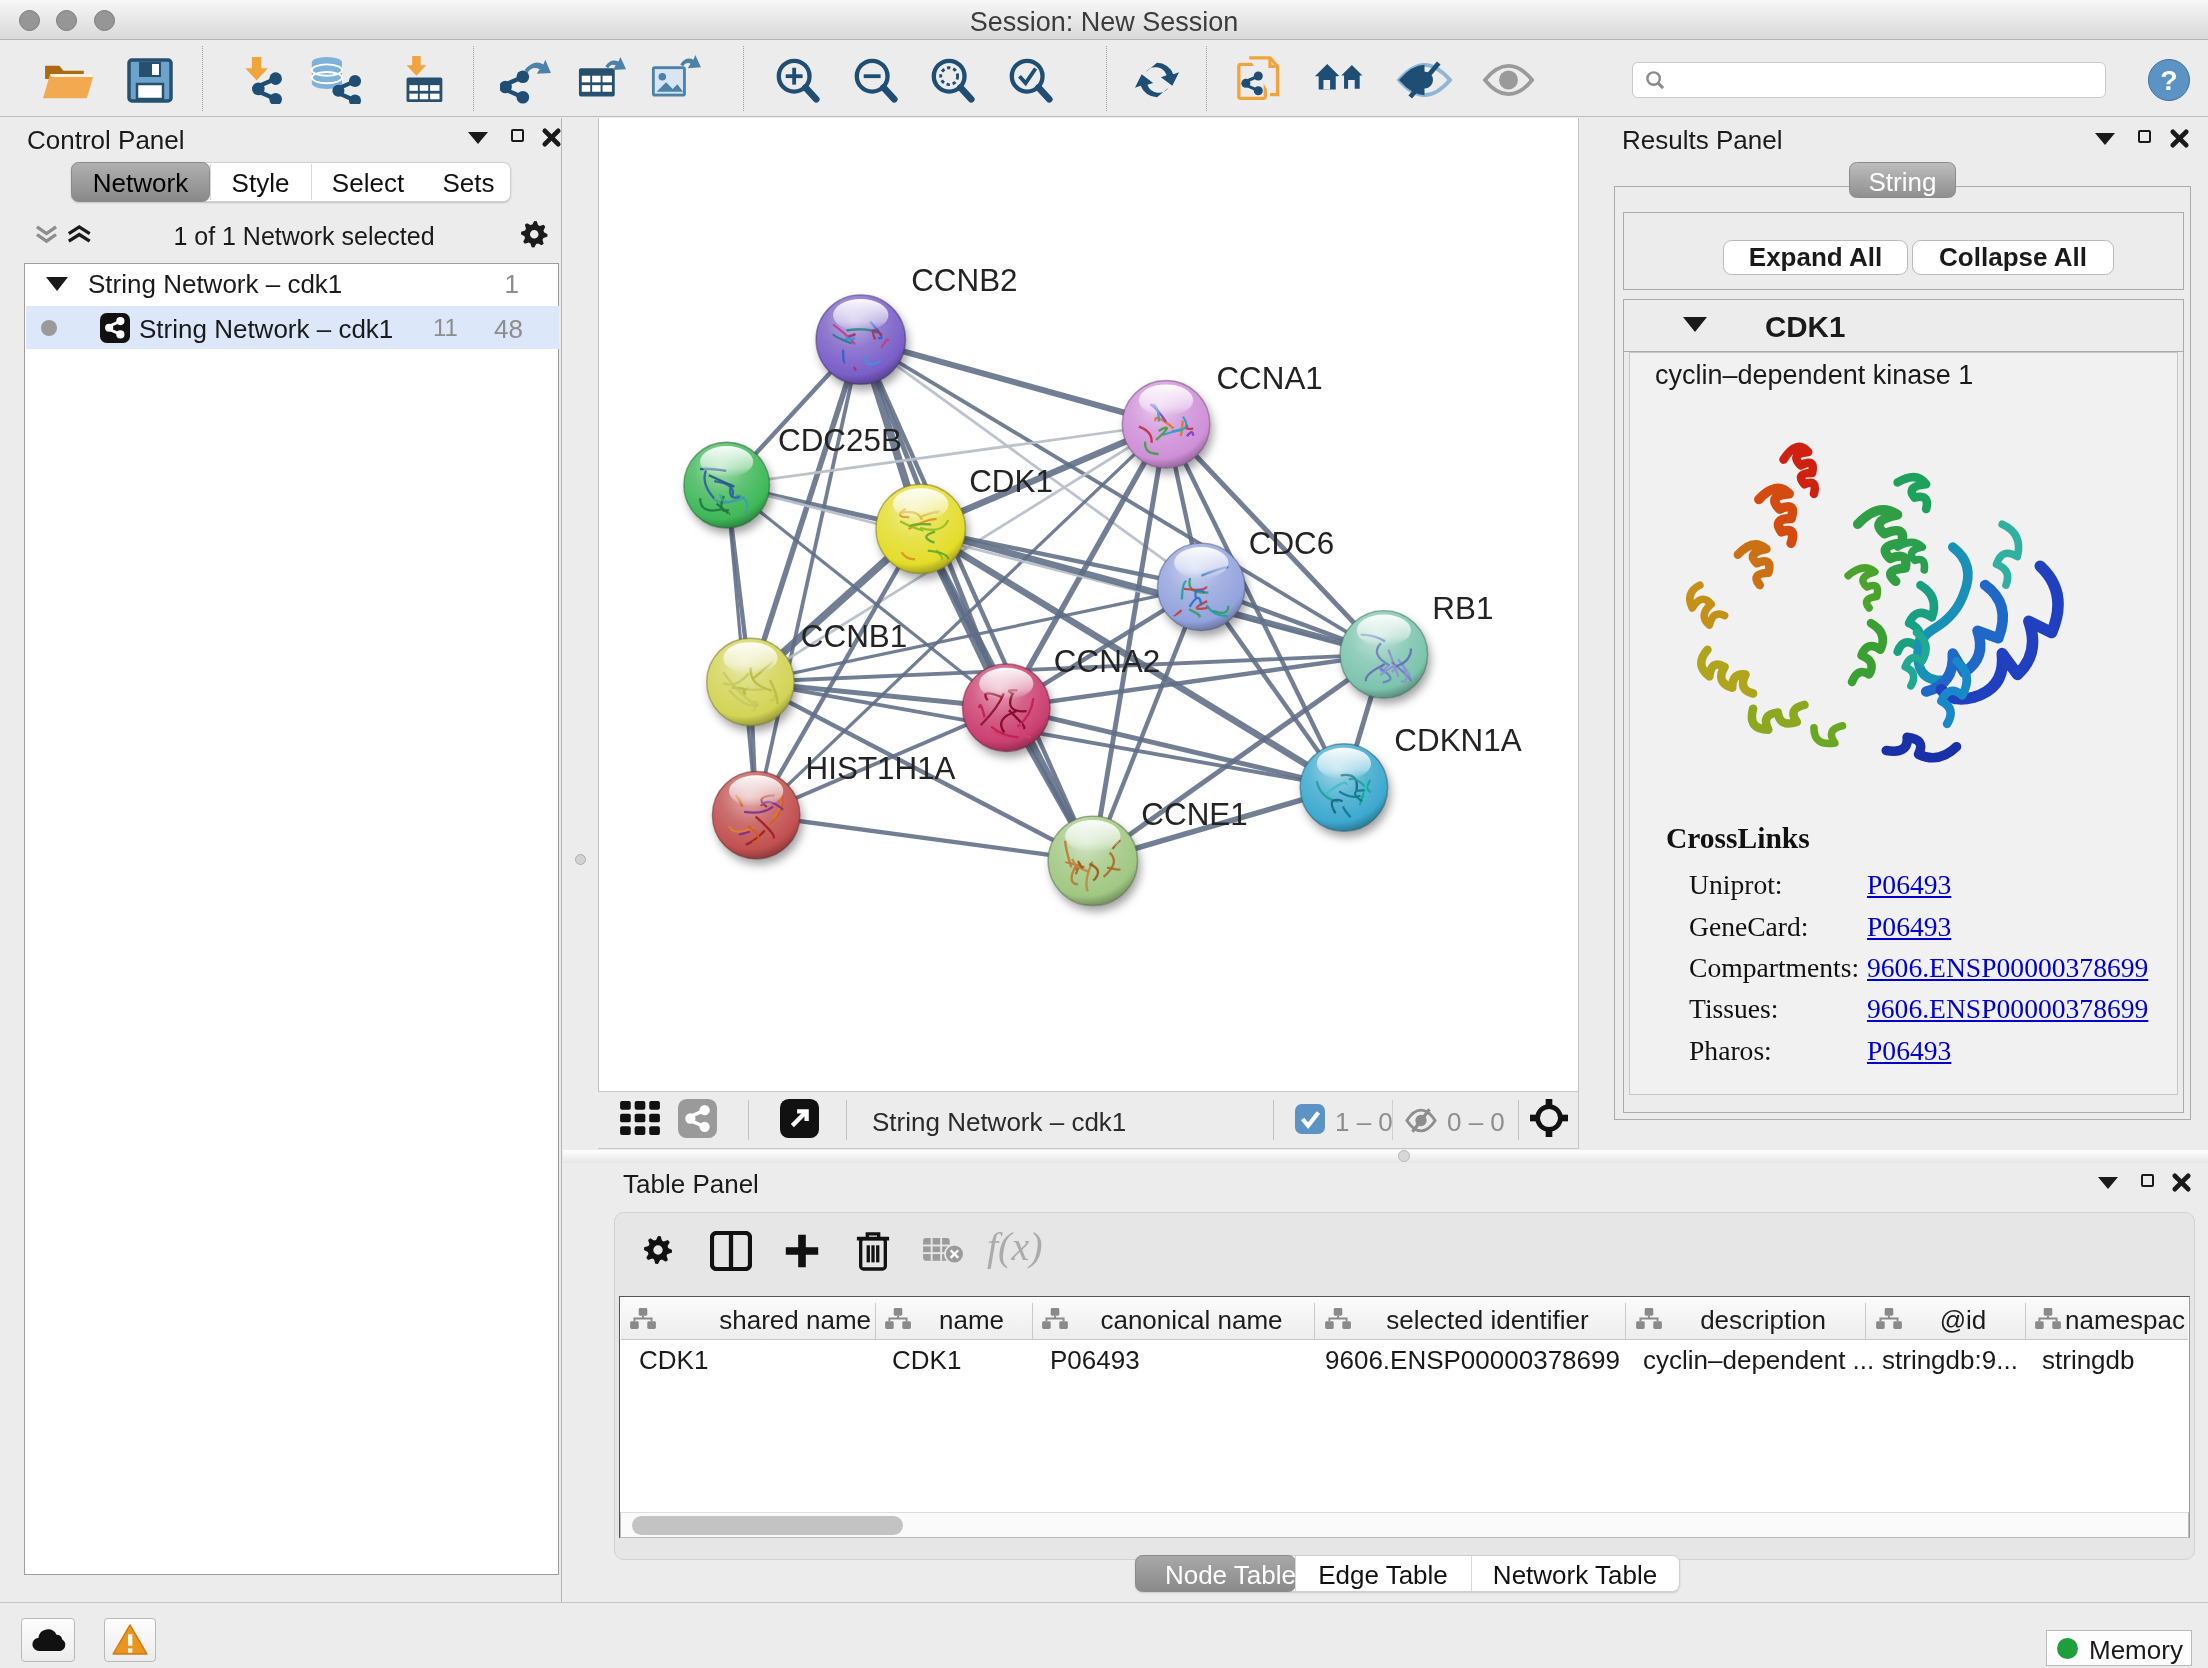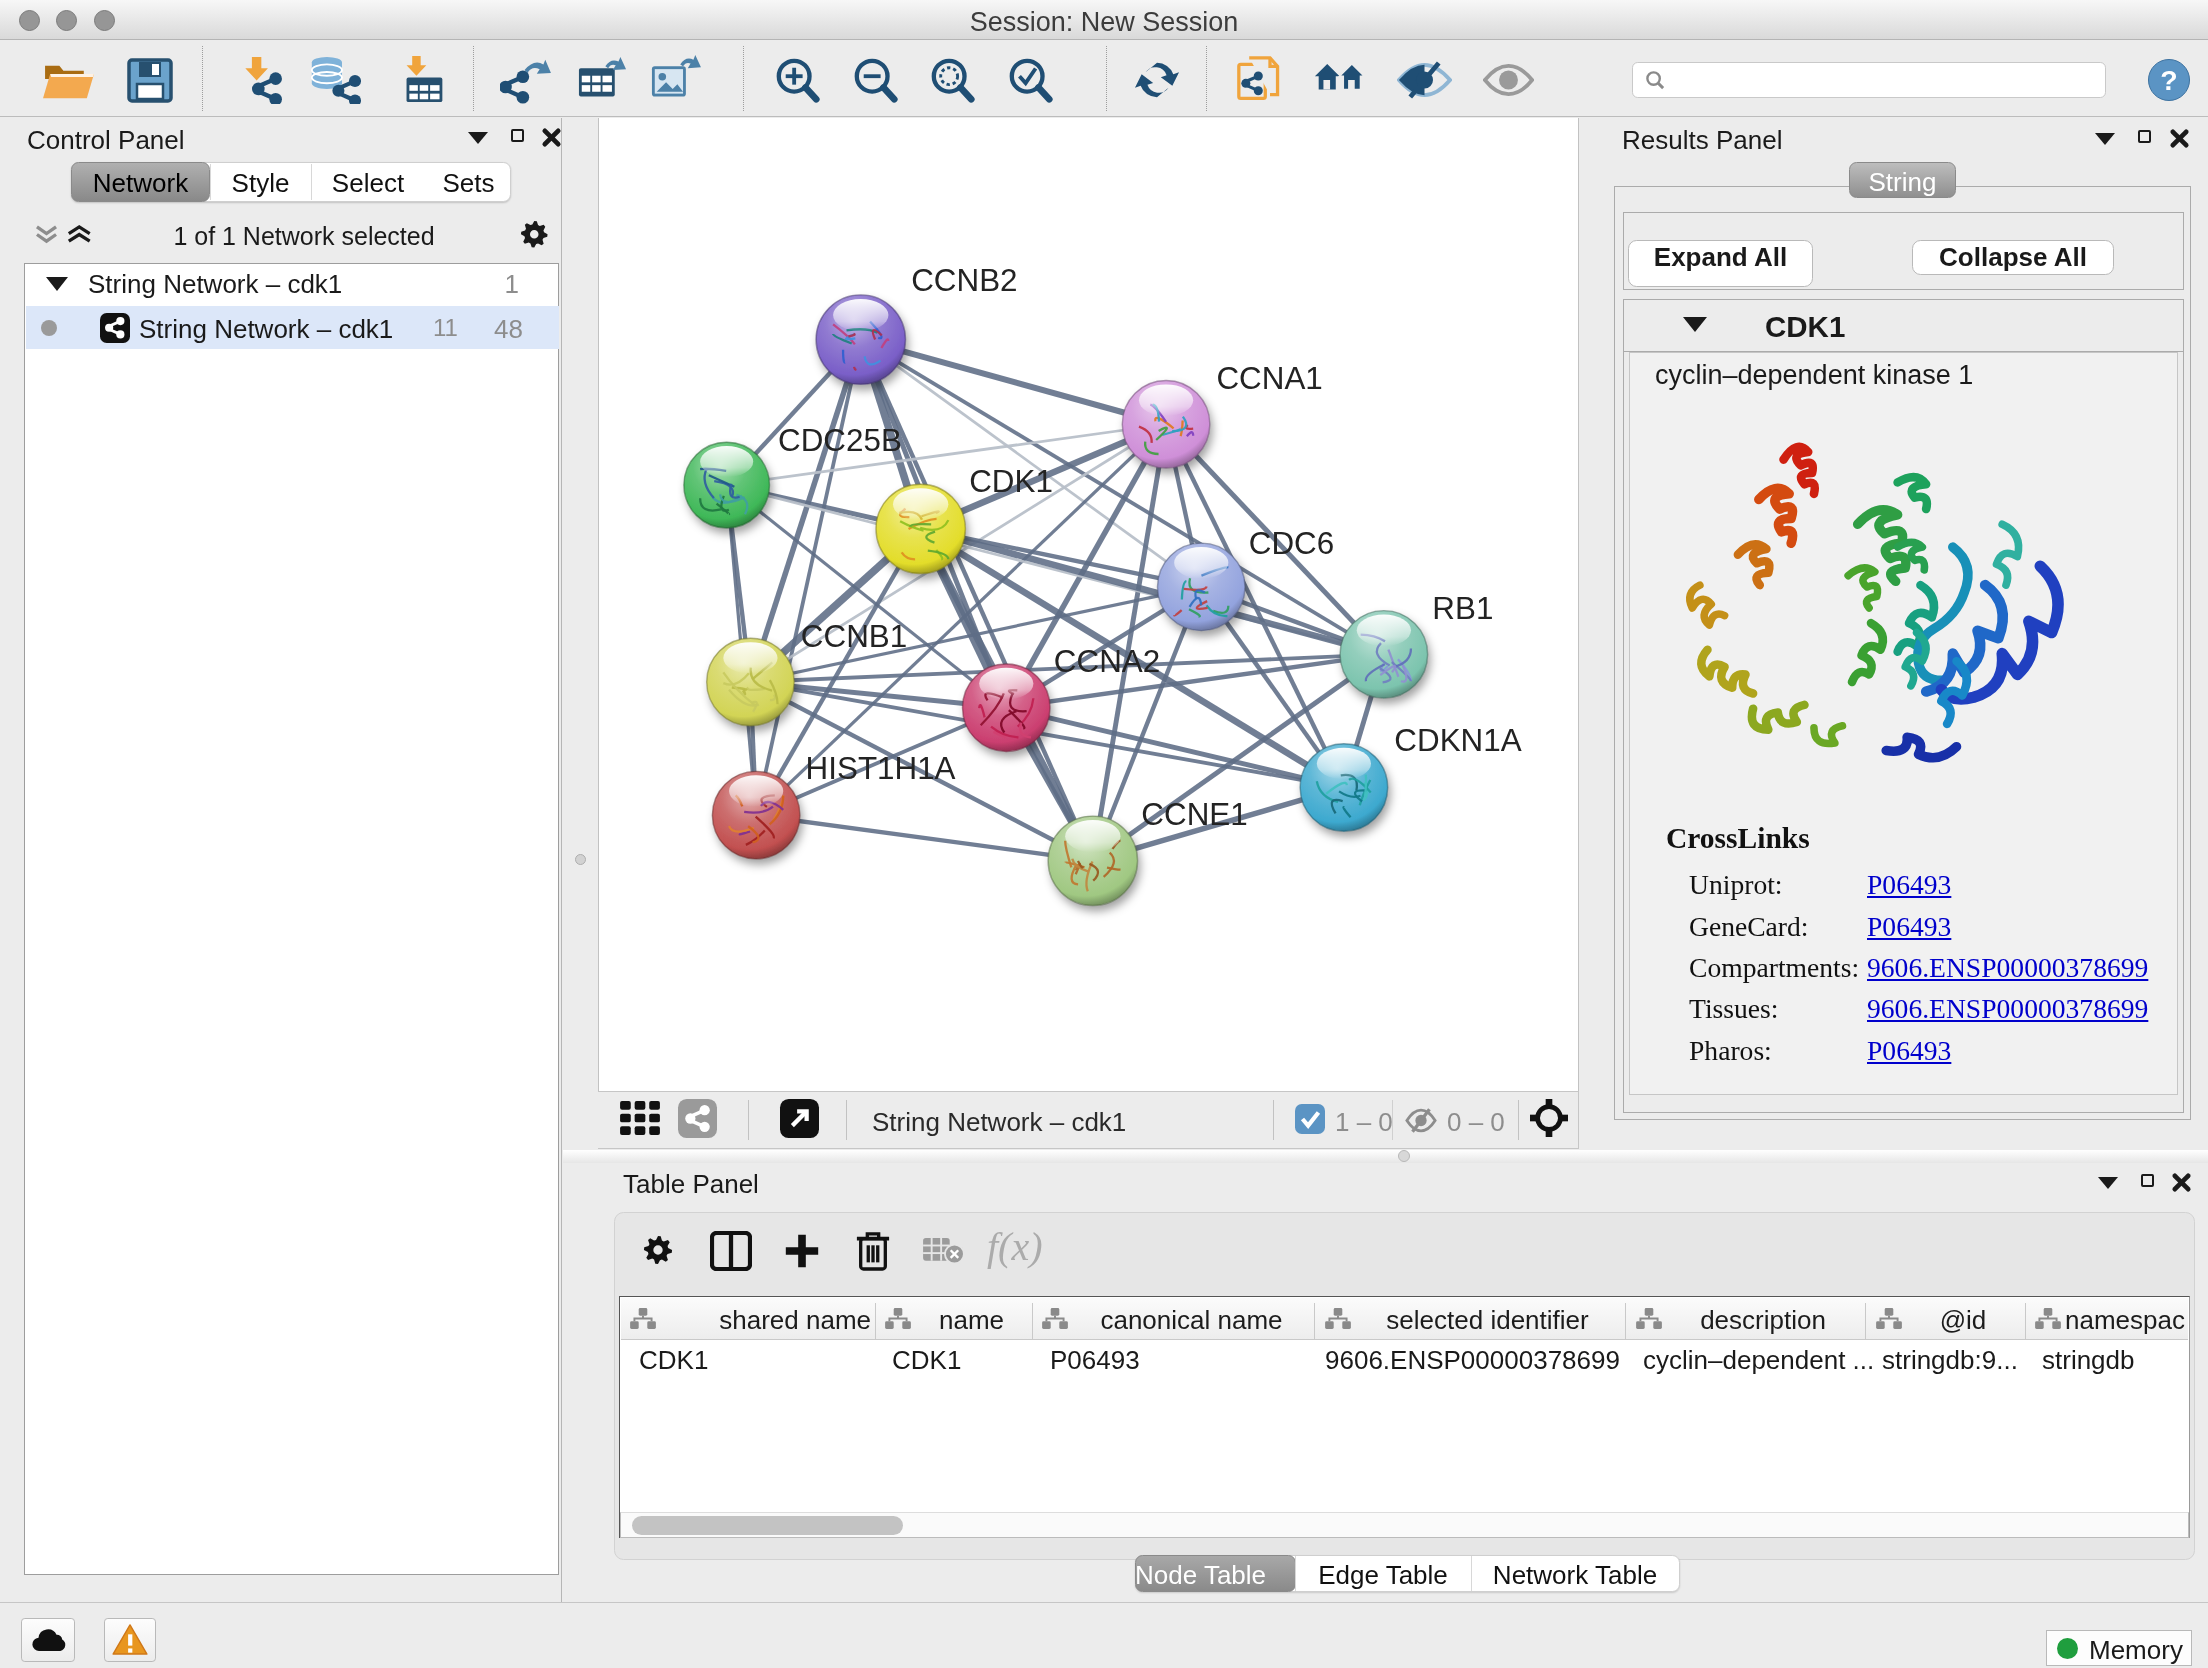--- a/index.html
+++ b/index.html
@@ -583,21 +583,21 @@
 <div style="position:absolute;left:2138px;top:130px;width:13.3px;height:13.3px;border:2.4px solid #1a1a1a;border-radius:1.9px"></div>
 <svg style="position:absolute;left:2169px;top:128px;" width="21" height="21" viewBox="0 0 22 22">
     <g stroke="#1a1a1a" stroke-width="5" stroke-linecap="round">
       <line x1="4" y1="4" x2="18" y2="18"></line>
       <line x1="18" y1="4" x2="4" y2="18"></line>
     </g>
   </svg>
 <div class="abs" style="left:1849px;top:162px;width:107px;height:36px;z-index:5;background:linear-gradient(#bdbdbd,#8f8f8f);border:1px solid #8a8a8a;border-radius:7.6px;text-align:center;font-size:26px;color:#ffffff;line-height:38px">String</div>
 <div class="abs" style="left:1614px;top:186px;width:577px;height:934px;background:#ececec;border:1px solid #ababab"></div>
 <div class="abs" style="left:1623px;top:212px;width:561px;height:78px;background:#ececec;border:1px solid #ababab"></div>
-<div class="abs" style="left:1628px;top:240px;width:185px;height:47px;background:#ffffff;border:1px solid #b9b9b9;border-radius:8.6px;text-align:center;font-size:26px;font-weight:bold;color:#1a1a1a;line-height:33px">Expand All</div>
+<div class="abs" style="left:1723px;top:240px;width:185px;height:35px;background:#ffffff;border:1px solid #b9b9b9;border-radius:8.6px;text-align:center;font-size:26px;font-weight:bold;color:#1a1a1a;line-height:33px">Expand All</div>
 <div class="abs" style="left:1912px;top:240px;width:202px;height:35px;background:#ffffff;border:1px solid #b9b9b9;border-radius:8.6px;text-align:center;font-size:26px;font-weight:bold;color:#1a1a1a;line-height:33px">Collapse All</div>
 <div class="abs" style="left:1623px;top:299px;width:561px;height:814px;background:#ececec;border:1px solid #ababab"></div>
 <div class="abs" style="left:1683px;top:317px;width:0;height:0;border-left:12.4px solid transparent;border-right:12.4px solid transparent;border-top:15px solid #1a1a1a"></div>
 <div class="abs" style="left:1765px;top:310px;font-size:29.5px;font-weight:bold;color:#1a1a1a">CDK1</div>
 <div class="abs" style="left:1624px;top:351px;width:559px;height:1px;background:#ababab"></div>
 <div class="abs" style="left:1629px;top:352px;width:549px;height:743px;background:#f1f1f1;border:1px solid #c6c6c6"></div>
 <div class="abs" style="left:1655px;top:360px;font-size:27px;color:#1a1a1a">cyclin–dependent kinase 1</div>
 <svg style="position:absolute;left:1671px;top:433px;" width="438" height="347" viewBox="0 0 460 365">
 <g fill="none" stroke-linecap="round" stroke-linejoin="round">
 <path d="M118 28 q14 -22 26 -8 q-20 2 -8 14 q16 -8 12 8 q-18 0 -8 12 q14 -6 10 10" stroke="#cf2010" stroke-width="9"></path>
@@ -774,21 +774,21 @@
 <div class="abs" style="left:1325px;top:1345px;font-size:26px;color:#1a1a1a;white-space:nowrap">9606.ENSP00000378699</div>
 <div class="abs" style="left:1643px;top:1345px;font-size:26px;color:#1a1a1a;white-space:nowrap">cyclin–dependent ...</div>
 <div class="abs" style="left:1882px;top:1345px;font-size:26px;color:#1a1a1a;white-space:nowrap">stringdb:9...</div>
 <div class="abs" style="left:2042px;top:1345px;font-size:26px;color:#1a1a1a;white-space:nowrap">stringdb</div>
 <div class="abs" style="left:620px;top:1512px;width:1569px;height:26px;background:#fafafa;border:1px solid #bbbbbb;border-top:1px solid #dddddd"></div>
 <div class="abs" style="left:632px;top:1516px;width:271px;height:19px;background:#c3c3c3;border-radius:9.5px"></div>
 <div class="abs" style="left:1135px;top:1555px;width:545px;height:37px;background:#ffffff;border:1px solid #cfcfcf;border-radius:7.6px;box-shadow:0 1px 1.9px rgba(0,0,0,0.15)"></div>
 <div class="abs" style="left:1135px;top:1555px;width:161px;height:37px;background:linear-gradient(#a8a8a8,#8a8a8a);border-radius:7.6px;border:1px solid #8a8a8a"></div>
 <div class="abs" style="left:1295px;top:1556px;width:1px;height:35px;background:#d8d8d8"></div>
 <div class="abs" style="left:1471px;top:1556px;width:1px;height:35px;background:#d8d8d8"></div>
-<div class="abs" style="left:1135px;top:1560px;width:161px;text-align:left;font-size:26px;color:#ffffff">Node Table</div>
+<div class="abs" style="left:1135px;top:1560px;width:161px;text-align:right;font-size:26px;color:#ffffff">Node Table</div>
 <div class="abs" style="left:1295px;top:1560px;width:176px;text-align:center;font-size:26px;color:#111">Edge Table</div>
 <div class="abs" style="left:1471px;top:1560px;width:208px;text-align:center;font-size:26px;color:#111">Network Table</div>
 <div class="abs" style="left:0;top:1602px;width:2208px;height:67px;background:#ececec;border-top:1.9px solid #c6c6c6"></div>
 <div class="abs" style="left:21px;top:1618px;width:54px;height:44px;background:linear-gradient(#fdfdfd,#ececec);border:1.4px solid #b9b9b9;border-radius:3.8px"></div>
 <svg style="position:absolute;left:30px;top:1628px;" width="36" height="24" viewBox="0 0 38 25">
     <path d="M10 24 a7 7 0 0 1 -1 -14 a10 10 0 0 1 19 -3 a5.5 5.5 0 0 1 6 5 a6.5 6.5 0 0 1 -2 12 z" fill="#111"></path>
   </svg>
 <div class="abs" style="left:104px;top:1618px;width:52px;height:44px;background:linear-gradient(#fdfdfd,#ececec);border:1.4px solid #b9b9b9;border-radius:3.8px"></div>
 <svg style="position:absolute;left:112px;top:1624px;" width="36" height="31" viewBox="0 0 38 33">
     <path d="M19 1 L37 32 H1 Z" fill="#e8961e" stroke="#d07818" stroke-width="1.5" stroke-linejoin="round"></path>

